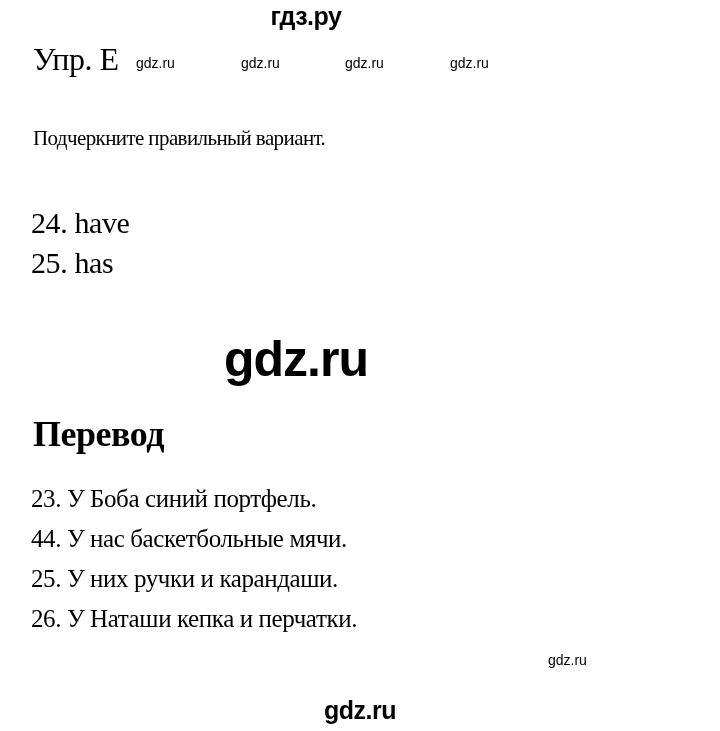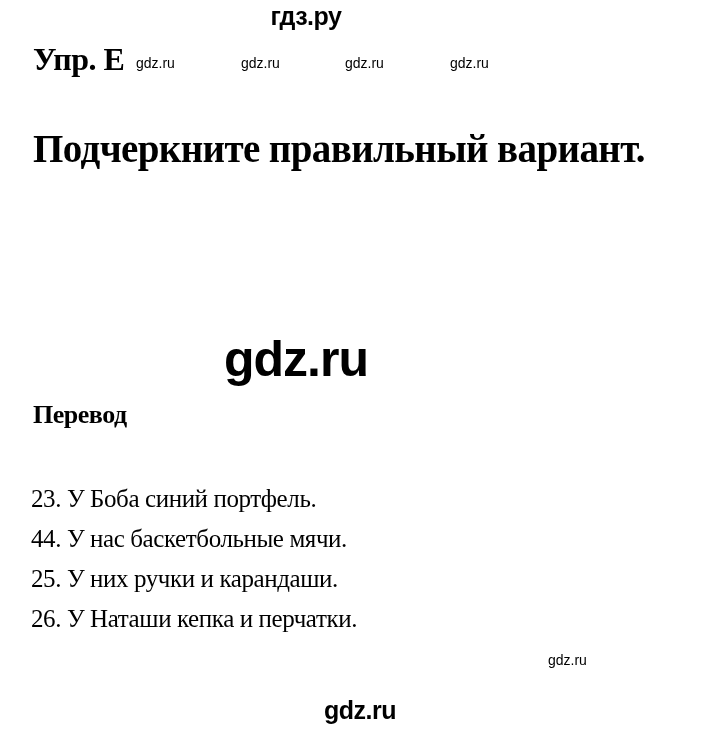--- a/index.html
+++ b/index.html
@@ -19,46 +19,46 @@
     .serif { font-family: "Liberation Serif", "DejaVu Serif", serif; }
 
     .top-wm {
       left: 0; width: 612px; top: 2px;
       text-align: center;
       font-size: 25px; font-weight: bold;
       letter-spacing: -0.5px;
     }
     .ex-title {
       left: 33px; top: 41px;
-      font-size: 32px; font-weight: bold;
+      font-size: 32px; font-weight: normal;
       letter-spacing: -0.5px;
     }
     .small-wm {
       font-size: 14px;
       top: 55px;
     }
     .instruction {
       left: 33px; top: 126px;
-      font-size: 39px; font-weight: bold;
+      font-size: 21px; font-weight: normal;
       letter-spacing: -0.6px;
     }
     .answers {
       left: 31px; top: 203px;
       font-size: 30px;
       line-height: 40px;
       letter-spacing: -0.4px;
     }
     .big-wm {
       left: 224px; top: 330px;
       font-size: 50px; font-weight: bold;
       letter-spacing: -1px;
     }
     .section-title {
-      left: 33px; top: 400px;
-      font-size: 26px; font-weight: bold;
+      left: 33px; top: 413px;
+      font-size: 36px; font-weight: bold;
       letter-spacing: -0.5px;
     }
     .translations {
       left: 31px; top: 479px;
       font-size: 25px;
       line-height: 40px;
       letter-spacing: -0.4px;
     }
     .line { display: block; }
     .bottom-wm {
@@ -80,20 +80,22 @@
 <div class="abs serif ex-title">Упр. E</div>
 
 <div class="abs sans small-wm" style="left:136px;">gdz.ru</div>
 <div class="abs sans small-wm" style="left:241px;">gdz.ru</div>
 <div class="abs sans small-wm" style="left:345px;">gdz.ru</div>
 <div class="abs sans small-wm" style="left:450px;">gdz.ru</div>
 
 <div class="abs serif instruction">Подчеркните правильный вариант.</div>
 
 <div class="abs serif answers">
+  <span class="line">24. have</span>
+  <span class="line">25. has</span>
 </div>
 
 <div class="abs sans big-wm">gdz.ru</div>
 
 <div class="abs serif section-title">Перевод</div>
 
 <div class="abs serif translations">
   <span class="line">23. У Боба синий портфель.</span>
   <span class="line">44. У нас баскетбольные мячи.</span>
   <span class="line">25. У них ручки и карандаши.</span>

